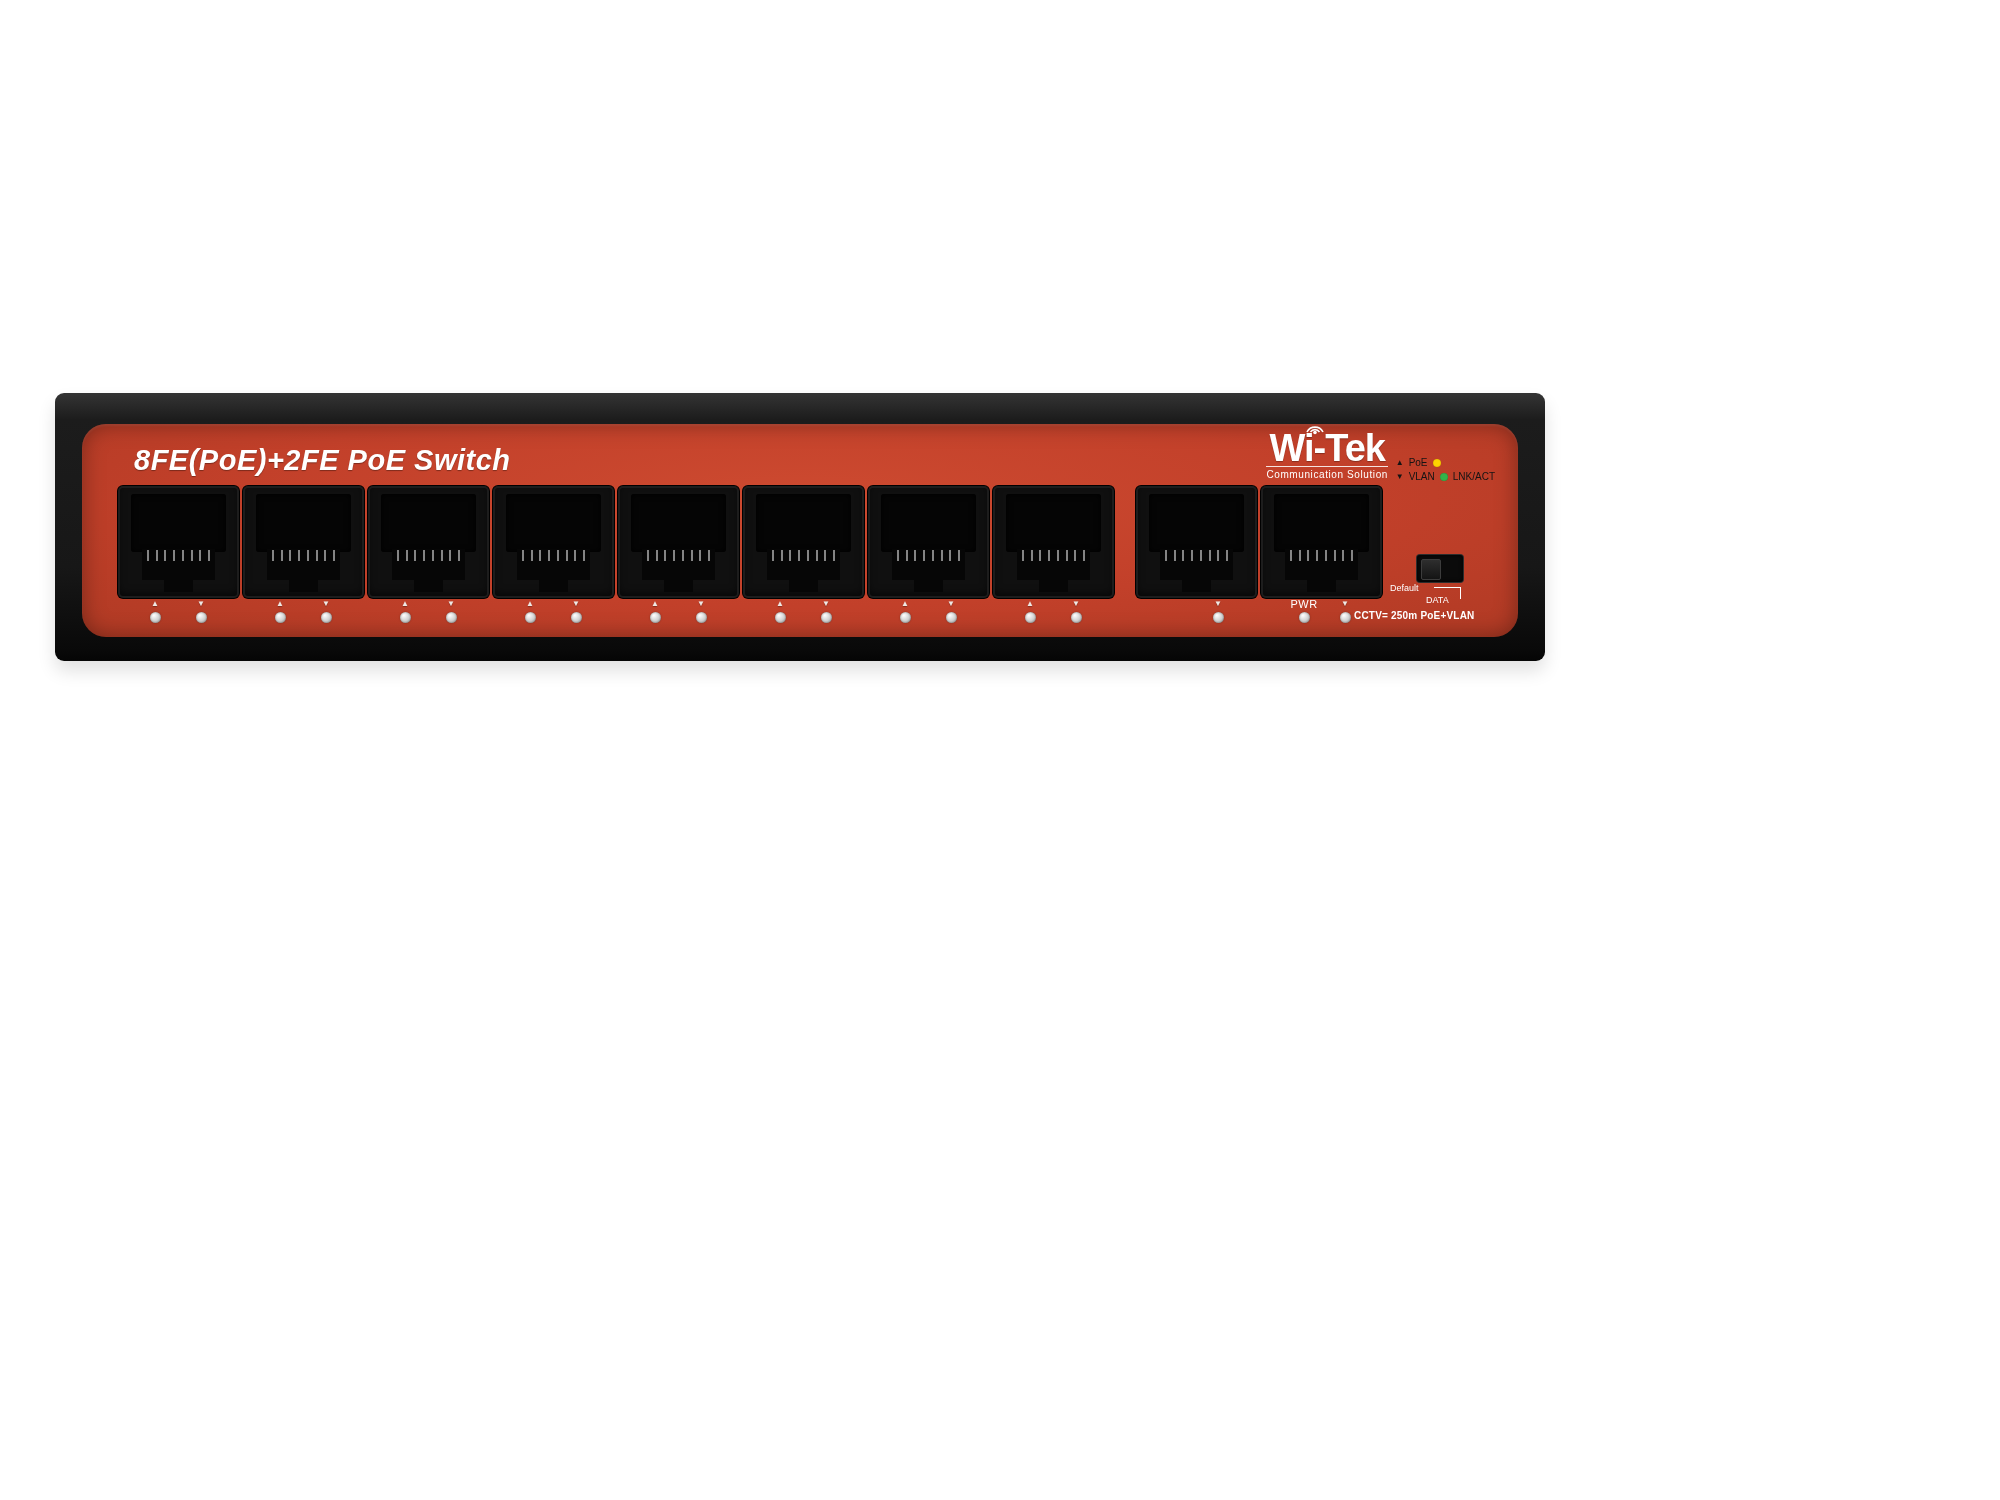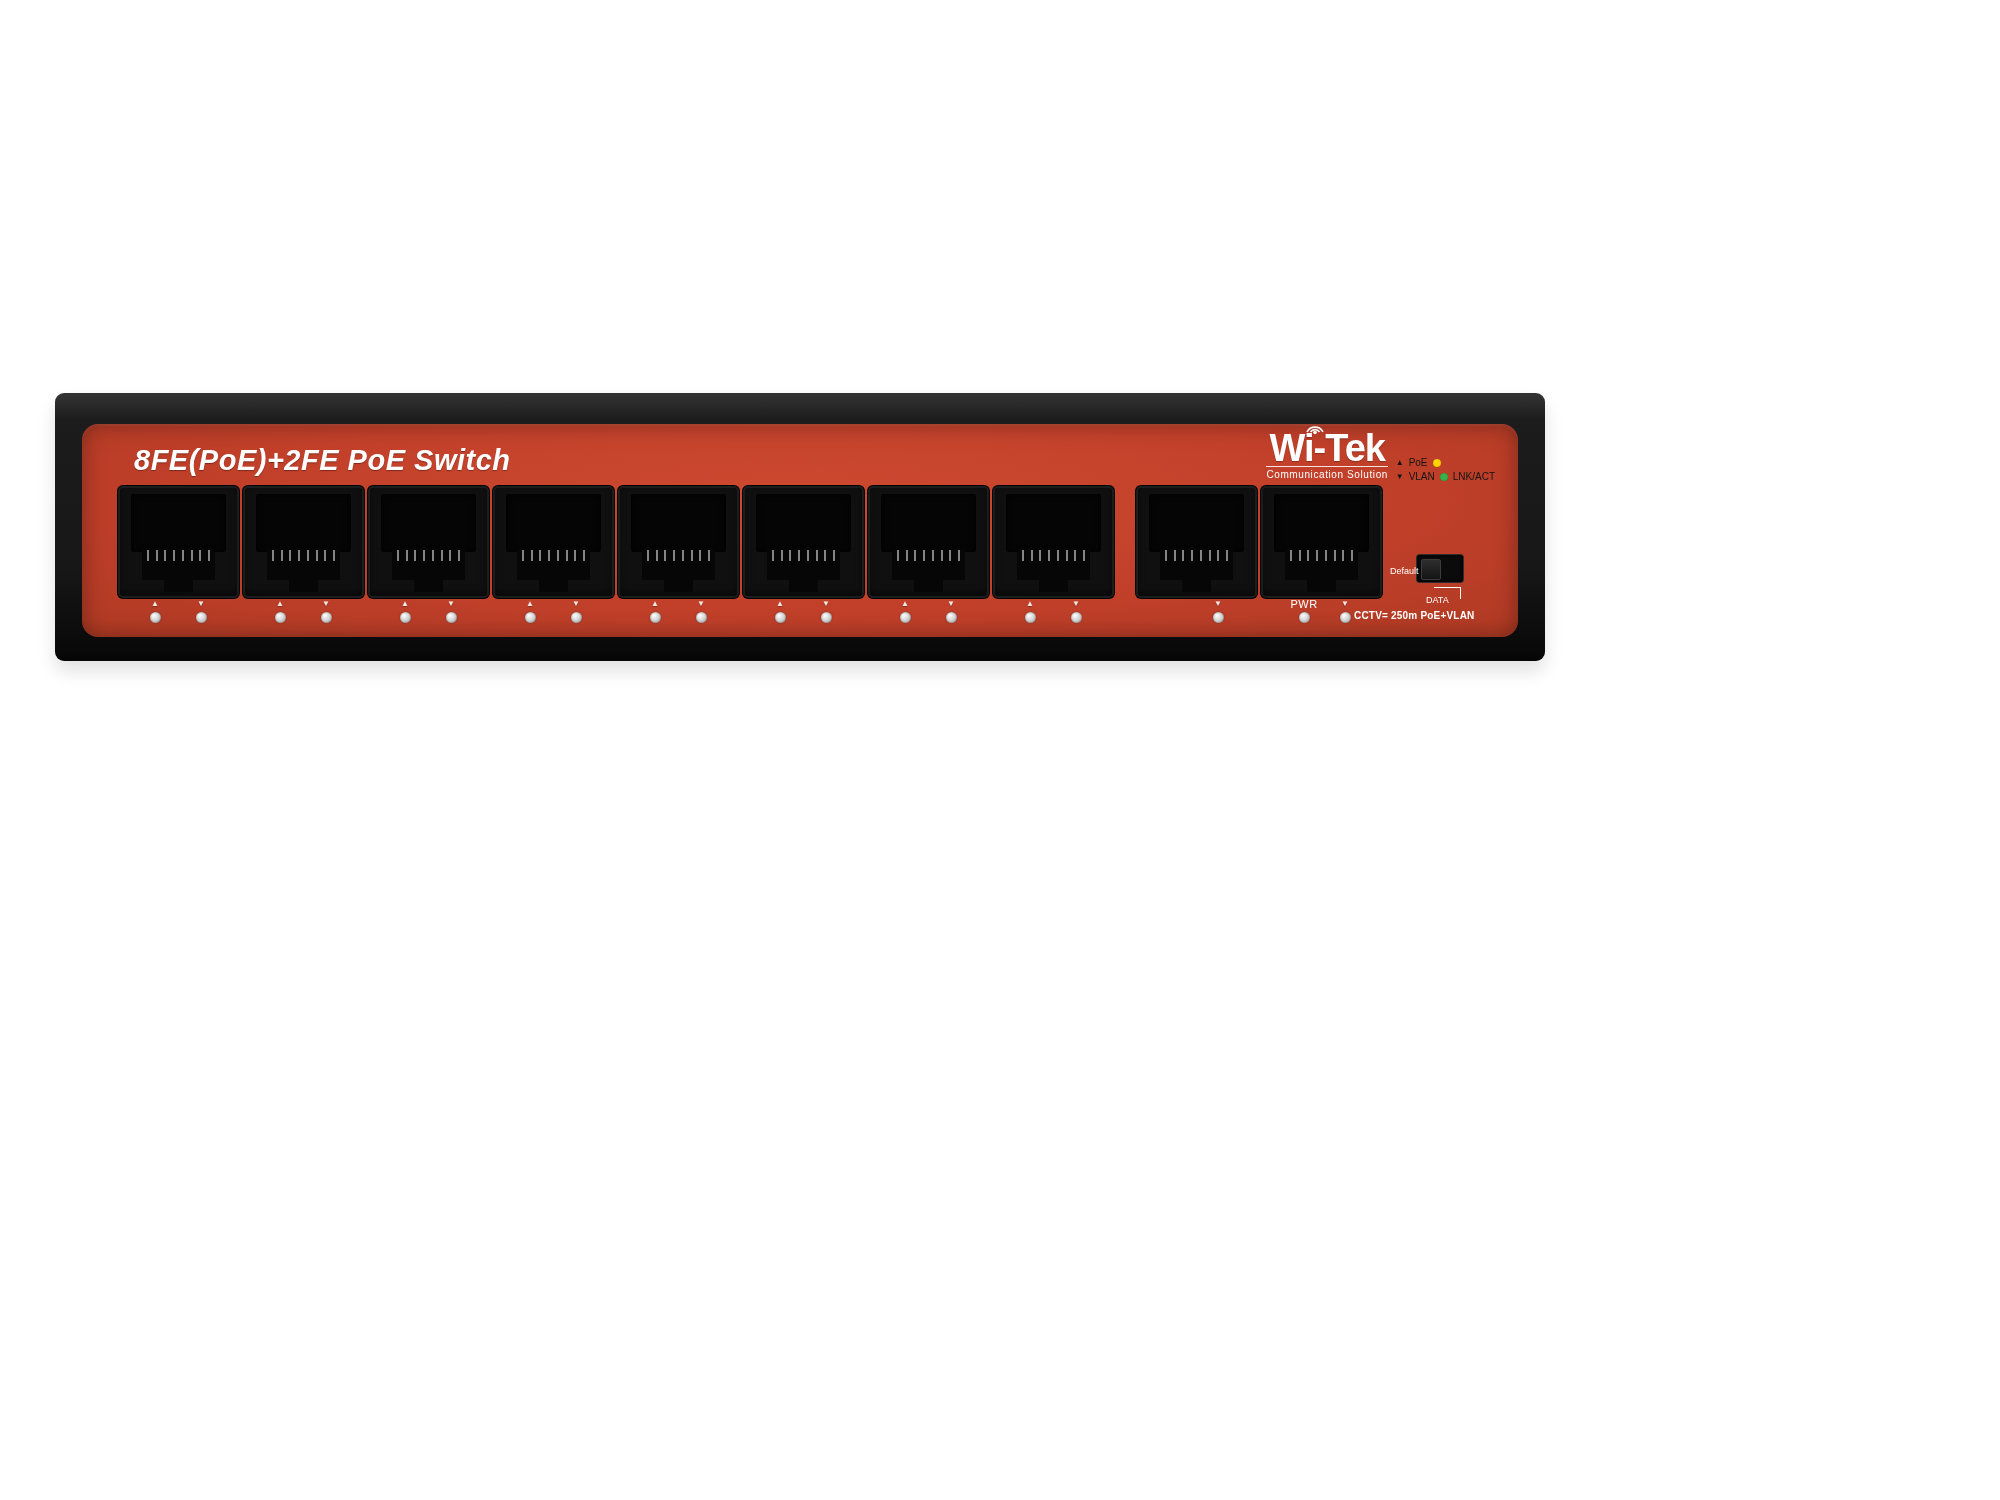--- a/index.html
+++ b/index.html
@@ -9,21 +9,21 @@
   }
   .device{
     position:absolute;left:55px;top:393px;width:1490px;height:268px;
     background:linear-gradient(#343434,#1c1c1c 10%,#171717 65%,#090909 96%,#050505);
     border-radius:9px;
     box-shadow:0 10px 18px rgba(0,0,0,0.12);
   }
   .faceplate{
     position:absolute;left:27px;top:31px;right:27px;bottom:24px;
     background:radial-gradient(ellipse at 50% 35%, #cd4a30 0%, #c2402a 55%, #b03a24 100%);
-    border-radius:16px;
+    border-radius:24px;
     box-shadow:inset 0 0 22px rgba(0,0,0,0.35), inset 0 2px 2px rgba(255,255,255,0.08);
     padding-left:44px;
   }
   .title{
     position:absolute;left:52px;top:20px;
     color:#ffffff;font-size:29px;font-weight:bold;font-style:italic;
     letter-spacing:0.5px;text-shadow:0 1px 1px rgba(0,0,0,0.35);
     white-space:nowrap;
   }
   
@@ -86,21 +86,21 @@
   
   .mode-switch{
     position:absolute;left:1335px;top:131px;width:46px;height:27px;
     background:#0b0b0b;border-radius:3px;
     box-shadow:0 0 0 1px #2c2c2c, inset 0 0 4px #000;
   }
   .mode-knob{
     position:absolute;left:4px;top:4px;width:18px;height:19px;
     background:linear-gradient(#2e2e2e,#141414);border:1px solid #3c3c3c;border-radius:2px;
   }
-  .lbl-default{position:absolute;left:1308px;top:142px;font-size:9px;color:#ffffff;white-space:nowrap;}
+  .lbl-default{position:absolute;left:1308px;top:159px;font-size:9px;color:#ffffff;white-space:nowrap;}
   .sw-connector{position:absolute;left:1352px;top:163px;width:26px;height:11px;
     border-top:1px solid #ffffff;border-right:1px solid #ffffff;}
   .lbl-cctv{position:absolute;left:1344px;top:171px;font-size:9px;color:#ffffff;white-space:nowrap;}
   .footnote{
     position:absolute;left:1272px;top:186px;font-size:10px;font-weight:bold;
     color:#ffffff;white-space:nowrap;letter-spacing:0.2px;
   }
 </style>
 </head>
 <body>

